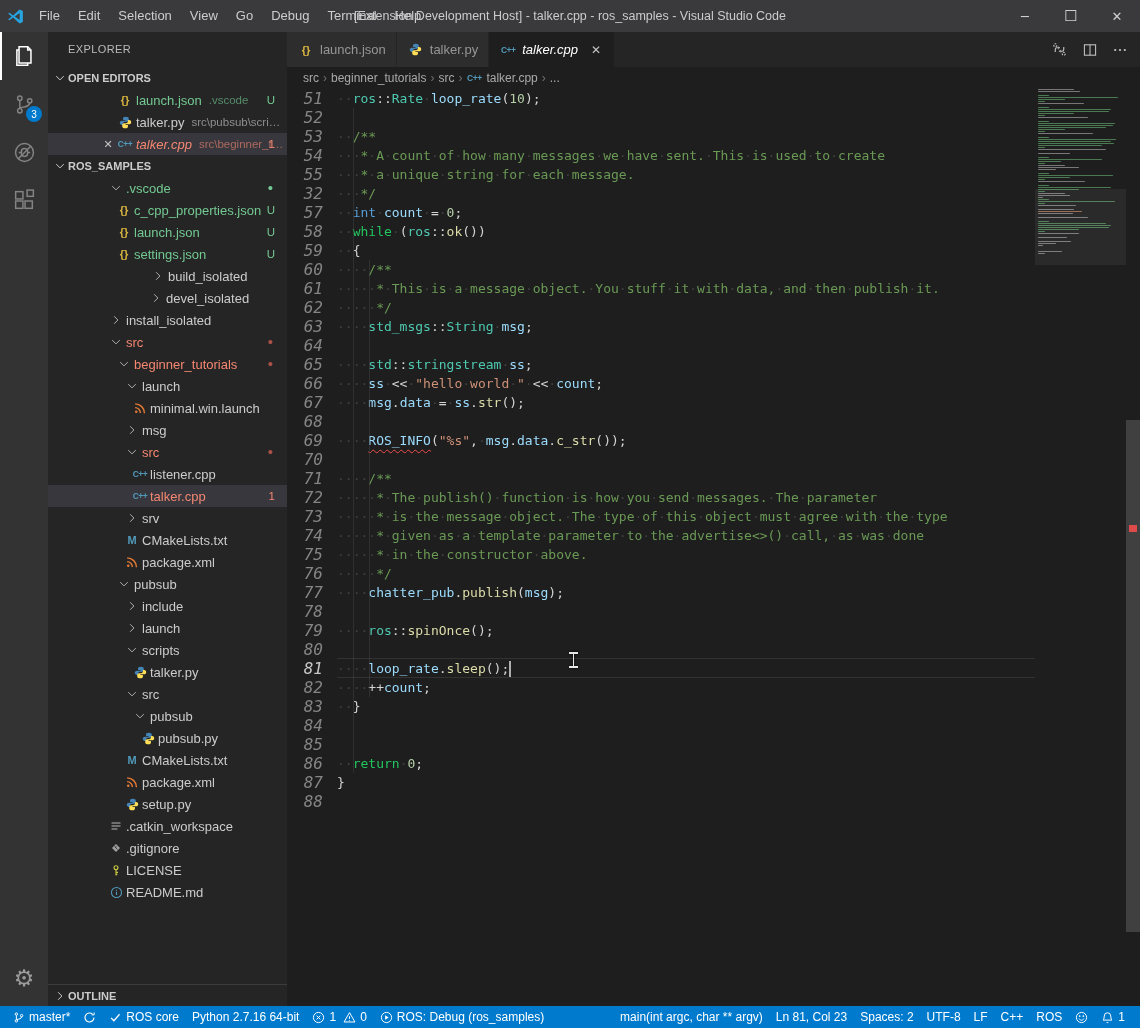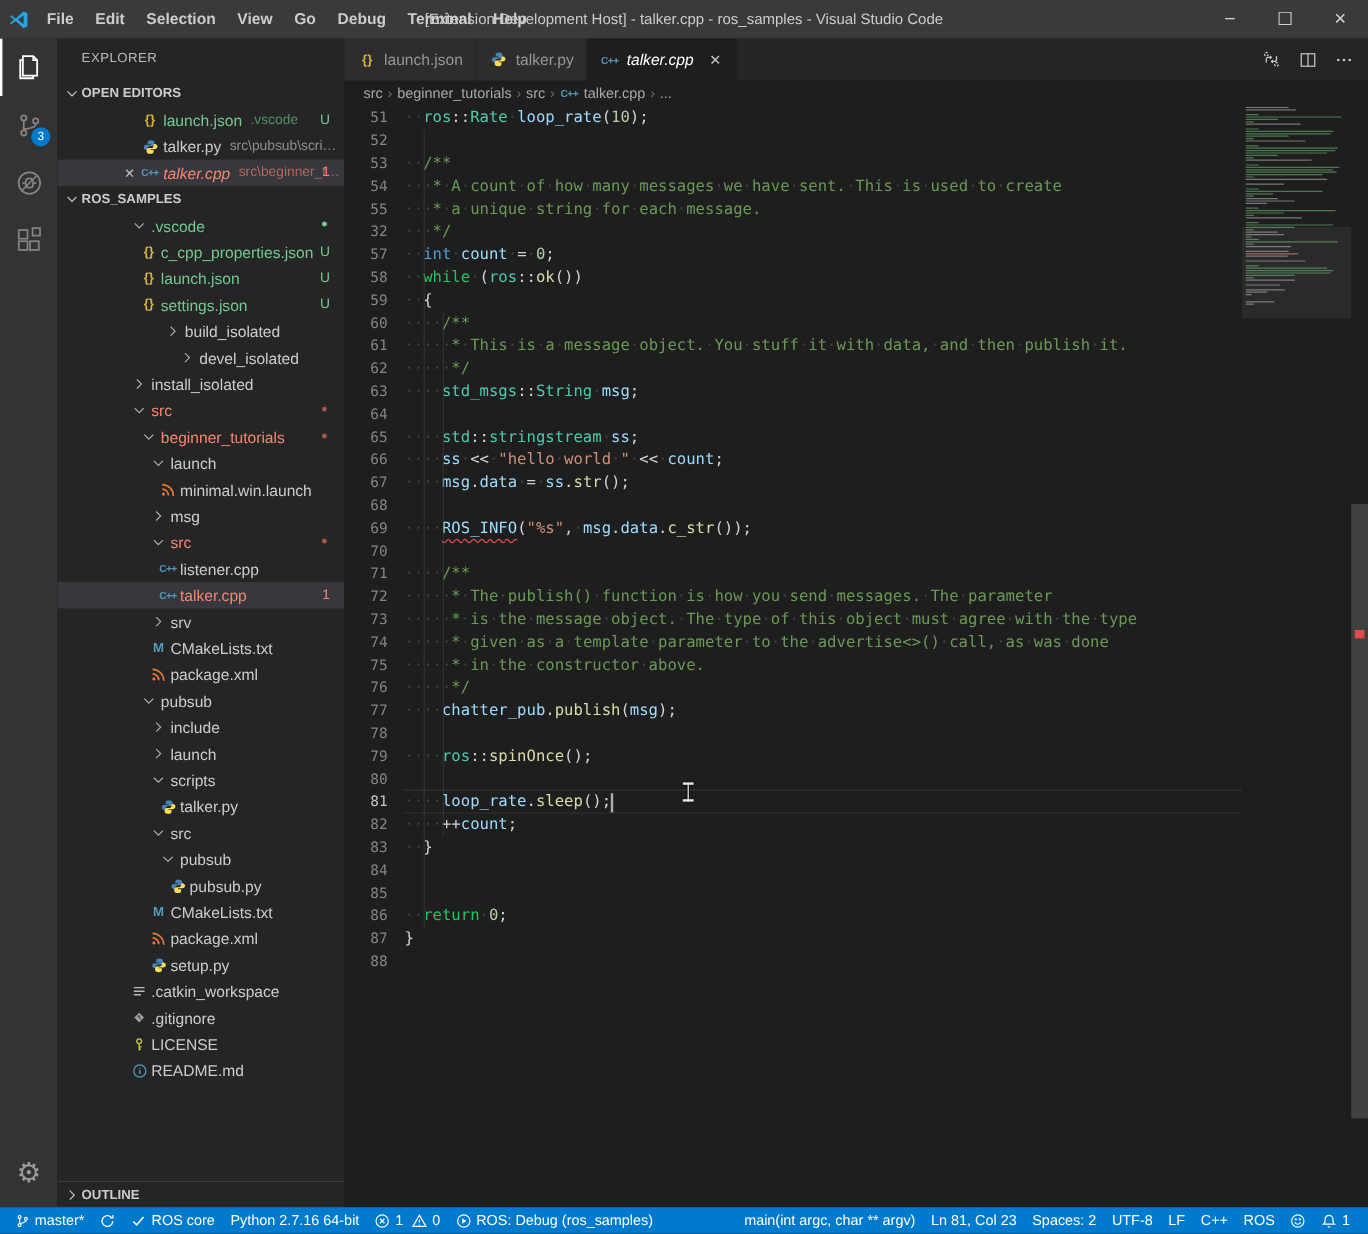--- a/index.html
+++ b/index.html
@@ -6,21 +6,21 @@
   html,body { width:1140px; height:1028px; overflow:hidden; background:#1e1e1e;
     font-family:"Liberation Sans","DejaVu Sans",sans-serif; font-size:13px; color:#cccccc;
     -webkit-font-smoothing:antialiased; }
   svg { display:block; }
 
   
   .titlebar { position:absolute; top:0; left:0; width:1140px; height:32px; background:#3a3a3d;
     display:flex; align-items:center; z-index:30; }
   .vs-logo { width:30px; height:32px; display:flex; align-items:center; justify-content:center; }
   .menus { display:flex; height:32px; align-items:center; }
-  .menu-item { padding:0 9px; line-height:32px; color:#cccccc; font-size:13px; cursor:default;font-weight:bold; }
+  .menu-item { padding:0 9px; line-height:32px; color:#cccccc; font-size:13px; cursor:default; }
   .win-title { position:absolute; left:0; right:0; text-align:center; font-size:12.5px; color:#cccccc; pointer-events:none; }
   .win-controls { position:absolute; right:0; top:0; display:flex; height:32px; }
   .win-btn { width:46px; height:32px; display:flex; align-items:center; justify-content:center;
     color:#cfcfcf; font-size:13px; font-family:"DejaVu Sans",sans-serif; }
 
   
   .main { position:absolute; top:32px; left:0; right:0; bottom:22px; display:flex; }
 
   
   .activitybar { width:48px; background:#333333; position:relative; }
@@ -58,21 +58,21 @@
   .tab.active .tlbl { color:#ffffff; }
   .tab .tclose { margin-left:10px; width:16px; text-align:center; color:#c5c5c5; font-size:12px; }
   .editor-actions { position:absolute; right:6px; top:0; height:35px; display:flex; align-items:center; gap:14px; padding-right:6px; }
   .breadcrumb { height:22px; display:flex; align-items:center; padding-left:16px; font-size:12px; color:#a9a9a9; }
   .bc-sep { margin:0 4px; color:#6e6e6e; font-size:12px; }
   .bc-item { display:flex; align-items:center; gap:4px; }
 
   .code-area { position:absolute; top:57px; left:0; right:0; bottom:0; overflow:hidden; }
   .code-lines { position:absolute; top:0; left:0; right:105px; }
   .cline { height:19px; line-height:19px; display:flex; font-family:"DejaVu Sans Mono","Liberation Mono",monospace; font-size:13px; white-space:pre; }
-  .cnum { width:50px; flex:0 0 50px; text-align:right; padding-right:14px; color:#858585; font-size:12px; }
+  .cnum { width:50px; flex:0 0 50px; text-align:right; padding-right:14px; color:#858585; font-size:16px;font-style:italic; }
   .cline.cur .cnum { color:#c6c6c6; }
   .ctext { color:#d4d4d4; }
   .tk-kw{color:#569cd6} .tk-ctrl{color:#22c55e} .tk-type{color:#4ec9b0} .tk-fn{color:#dcdcaa}
   .tk-var{color:#9cdcfe} .tk-num{color:#b5cea8} .tk-str{color:#ce9178} .tk-cmt{color:#6a9955} .tk-pun{color:#d4d4d4}
   .tk-err{color:#9cdcfe; text-decoration:underline wavy #f14c4c; text-decoration-skip-ink:none; text-underline-offset:3.5px; text-decoration-thickness:1px;}
   .ws { font-style:normal; color:#404040; }
   .curline-overlay { position:absolute; left:50px; right:0; height:20px; border-top:1px solid rgba(255,255,255,.09); border-bottom:1px solid rgba(255,255,255,.09); pointer-events:none; }
   .indent-guide { position:absolute; width:1px; background:#404040; opacity:.55; pointer-events:none; }
   .caret { position:absolute; width:2px; height:16px; background:#aeafad; }
 
@@ -249,21 +249,21 @@
           <span class="lbl green">launch.json</span>
           <span class="badge green">U</span>
         </div>
         <div class="row" style="padding-left: 68px;">
           <span class="ficon" style="width: 16px; flex: 0 0 16px;">
             <span style="display: inline-flex; align-items: center; justify-content: center; width: 16px; height: 16px; color: rgb(217, 180, 63); font-weight: bold; font-size: 11px;">{}</span>
           </span>
           <span class="lbl green">settings.json</span>
           <span class="badge green">U</span>
         </div>
-        <div class="row" style="padding-left: 88px;">
+        <div class="row" style="padding-left: 64px; margin-left: 38px;">
           <span style="display: inline-flex; width: 16px; justify-content: center;">
             <svg width="10" height="10" viewBox="0 0 16 16">
               <path d="M5 2l6 6-6 6" stroke="#b0b0b0" stroke-width="1.6" fill="none"></path>
             </svg>
           </span>
           <span class="lbl">build_isolated</span>
         </div>
         <div class="row" style="padding-left: 60px; margin-left: 40px;">
           <span style="display: inline-flex; width: 16px; justify-content: center;">
             <svg width="10" height="10" viewBox="0 0 16 16">

